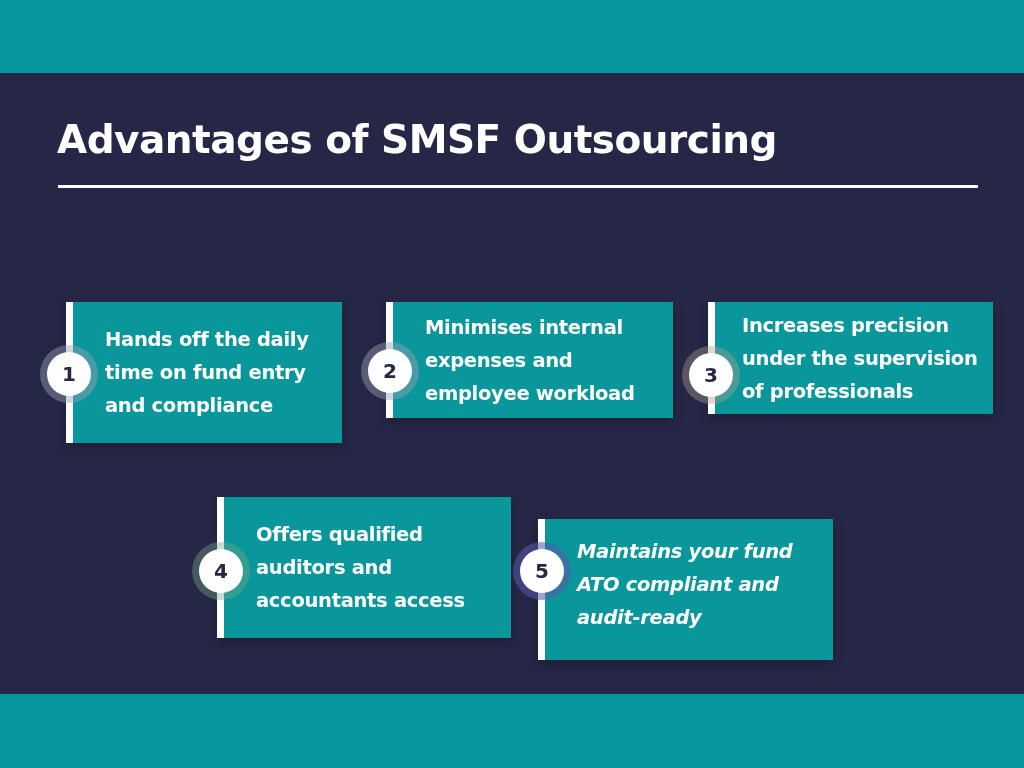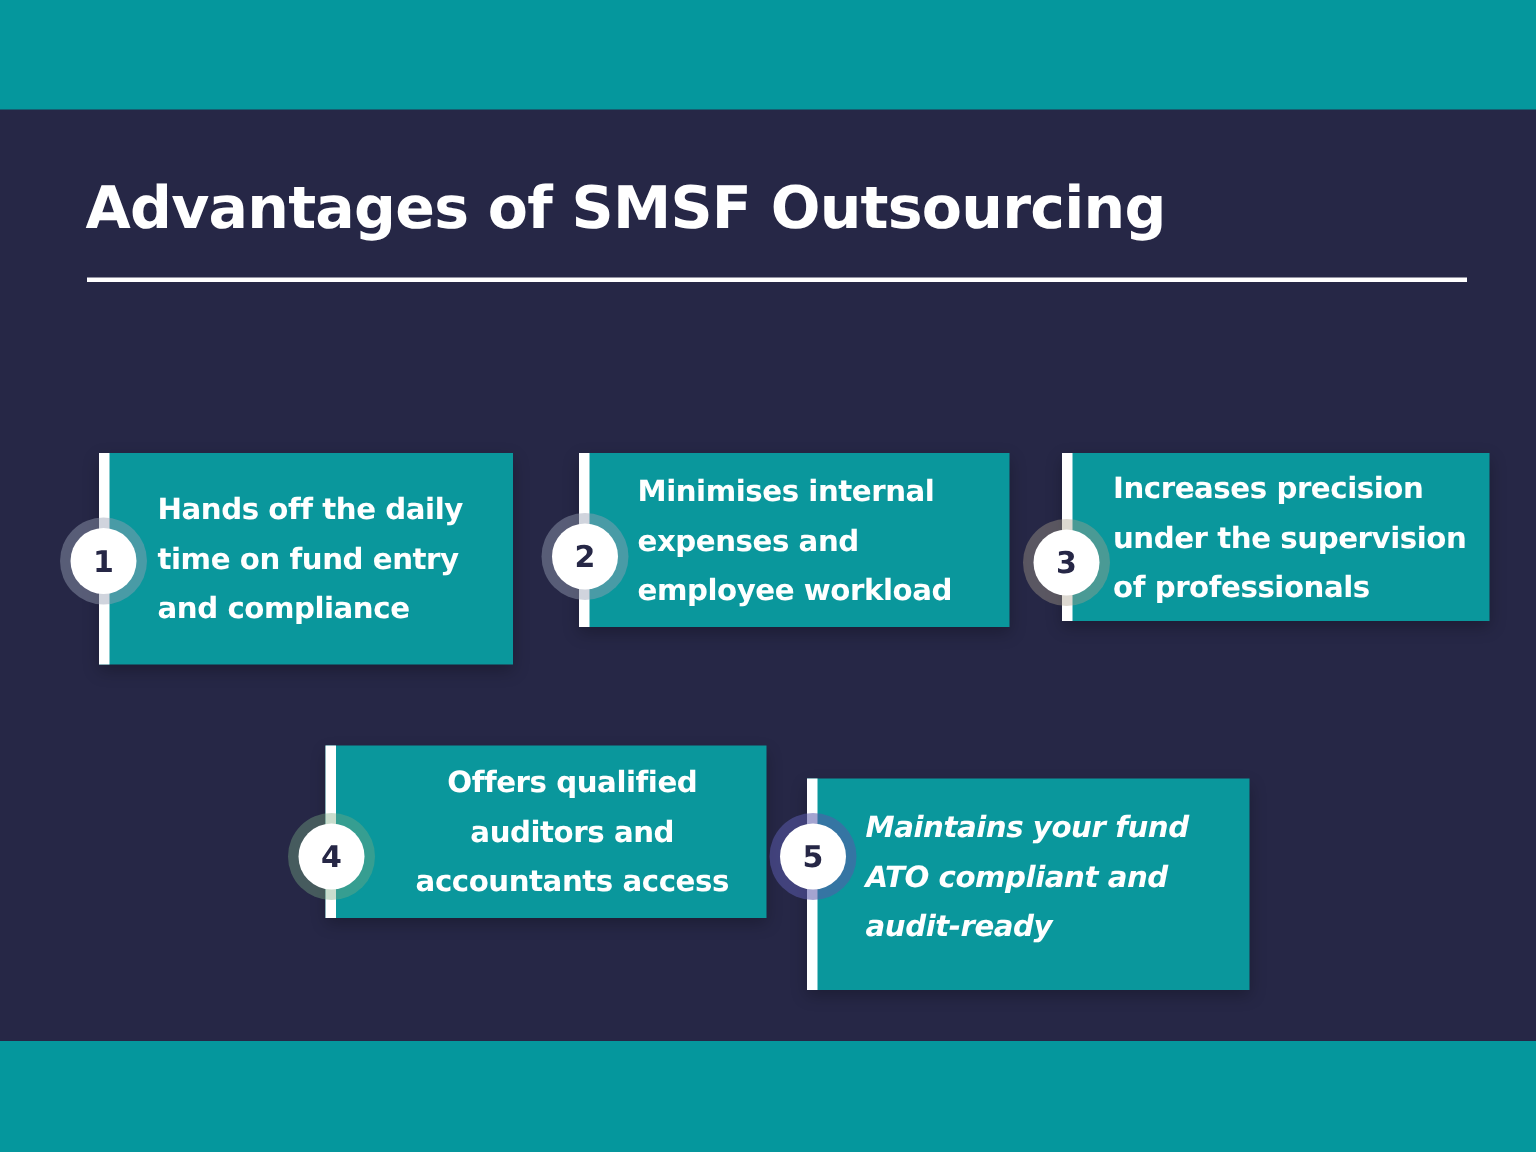--- a/index.html
+++ b/index.html
@@ -68,21 +68,21 @@
 </div>
 
 <div class="card" style="left:708px; top:302px; width:285px; height:112px;">
   <div class="bar"></div>
   <div class="text" style="left:34px;">Increases precision under the supervision of professionals</div>
 </div>
 <div class="badge" style="left:682px; top:346px; background:rgba(170,160,140,0.40);">
   <div class="inner">3</div>
 </div>
 
-<div class="card" style="left:217px; top:497px; width:294px; height:115px;text-align:center;">
+<div class="card" style="left:217px; top:497px; width:294px; height:141px;">
   <div class="bar"></div>
   <div class="text">Offers qualified auditors and accountants access</div>
 </div>
 <div class="badge" style="left:192px; top:542px; background:rgba(120,170,130,0.40);">
   <div class="inner">4</div>
 </div>
 
 <div class="card" style="left:538px; top:519px; width:295px; height:141px;font-style:italic;">
   <div class="bar"></div>
   <div class="text" style="align-items:flex-start; padding-top:16px;">Maintains your fund ATO compliant and audit-ready</div>

